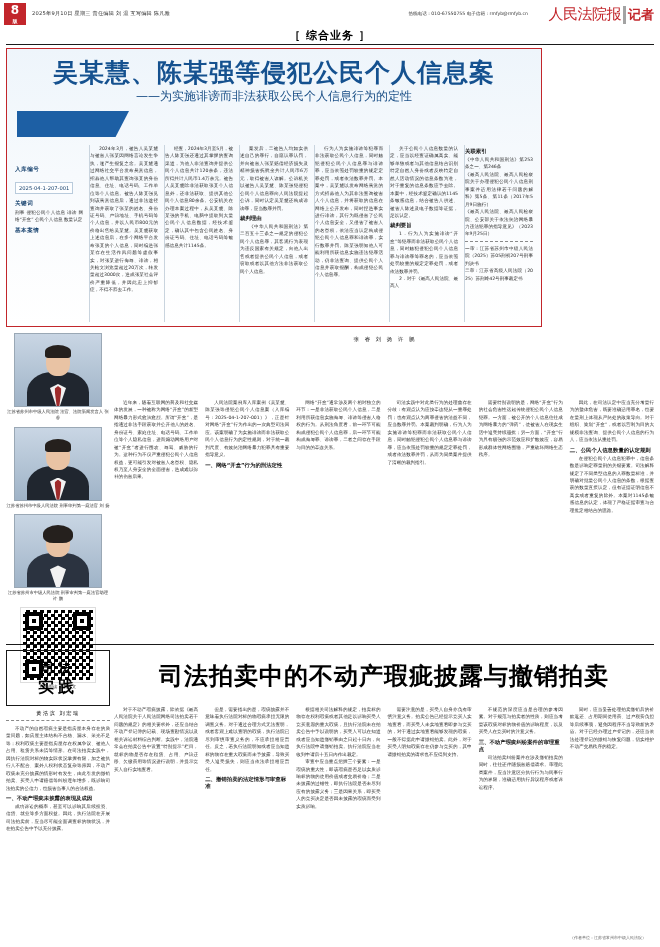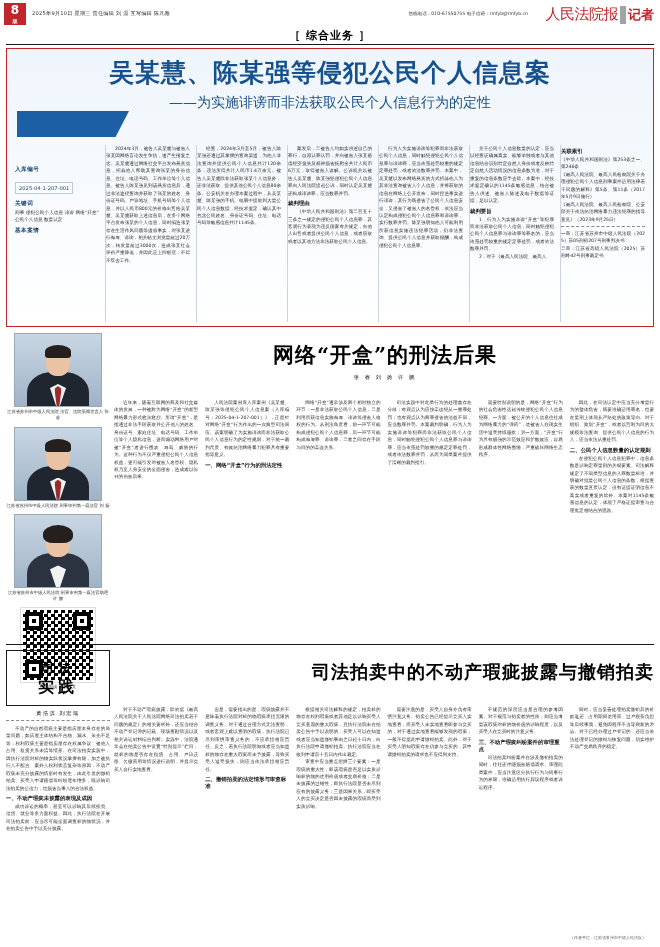--- a/index.html
+++ b/index.html
@@ -68,21 +68,21 @@
     letter-spacing: -0.5px;
     font-family: "DejaVu Serif", "Liberation Serif", serif;
     display: inline-block;
   }
   .logo-sub {
     font-size: 13px;
     color: #c2262b;
     font-weight: bold;
     font-family: "DejaVu Serif","Liberation Serif", serif;
     display:inline-block;
-    border-left: 6px solid #a3a3a3;
+    border-left: 3px solid #a3a3a3;
     margin-left: 2px;
     padding-left: 2px;
   }
   .section-title-wrap {
     position: absolute;
     top: 24px; left: 0; right: 0;
     text-align: center;
   }
   .section-title {
     display: inline-block;
@@ -95,40 +95,40 @@
   .rule-top {
     position: absolute;
     top: 44px; left: 6px; right: 6px;
     border-top: 1.5px solid #1a1a1a;
   }
 
   
   .lead-block {
     position: absolute;
     top: 48px; left: 6px;
-    width: 648px; height: 279px;
+    width: 536px; height: 279px;
     border: 1.5px solid #c2262b;
     background: linear-gradient(180deg,#eef5fb 0%, #f7fafd 45%, #ffffff 100%);
     overflow: hidden;
   }
   .lead-head {
     padding: 10px 14px 0 14px;
     text-align: center;
   }
   .lead-title {
     font-size: 25px;
     font-weight: bold;
     color: #15518f;
     letter-spacing: 1px;
     font-family: "DejaVu Serif","Liberation Serif", serif;
     line-height: 1.15;
   }
   .lead-sub {
-    margin-top: 6px;
-    font-size: 14px;
+    margin-top: 0;
+    font-size: 12px;
     color: #1b4f86;
     font-family: "DejaVu Serif","Liberation Serif", serif;
   }
   .ribbon {
     position: absolute;
     top: 62px; left: 10px;
     width: 112px; height: 26px;
   }
   .ribbon .tag {
     position: absolute; inset: 0;
@@ -329,22 +329,22 @@
     top: 2px; left: 0;
     width: 104px; height: 56px;
     border: 1.5px solid #1a1a1a;
     display: flex; flex-direction: column;
     align-items: center; justify-content: center;
     font-family: "DejaVu Serif","Liberation Serif", serif;
   }
   .sifa-badge .l1 { font-size: 13px; font-weight: bold; letter-spacing: 4px; }
   .sifa-badge .l2 { font-size: 16px; font-weight: bold; letter-spacing: 4px; }
   .b3-title {
-    text-align: right;
-    font-size: 18px;
+    text-align: center;
+    font-size: 24px;
     font-weight: bold;
     padding-left: 108px;
     padding-top: 12px;
     letter-spacing: 1px;
     font-family: "DejaVu Serif","Liberation Serif", serif;
   }
   .b3-byline {
     text-align: center;
     font-size: 5.2px;
     padding-left: 108px;
@@ -506,21 +506,20 @@
             </span>
           <span class="eye e3">
               <i></i>
             </span>
         </div>
         <div class="qr-cap">扫码阅读
 案例原文</div>
       </div>
     </div>
 
-    <div class="b2-title">网络“开盒”的刑法后果</div>
     <div class="b2-byline">张  睿   刘  扬   许  鹏</div>
 
     <div class="b2-cols">
       <div class="c">
         <div class="txt ind">近年来，随着互联网的普及和社交媒体的发展，一种被称为网络“开盒”的新型网络暴力形式愈演愈烈。所谓“开盒”，是指通过非法手段获取并公开他人的姓名、身份证号、家庭住址、电话号码、工作单位等个人隐私信息，进而煽动网络用户对被“开盒”者进行围攻、辱骂、威胁的行为。这种行为不仅严重侵犯公民个人信息权益，更可能引发对被害人名誉权、隐私权乃至人身安全的全面侵害，造成难以弥补的伤害后果。</div>
       </div>
       <div class="c">
         <div class="txt ind">人民法院案例库入库案例《吴某慧、陈某强等侵犯公民个人信息案（入库编号：2025-04-1-207-001）》，正是针对网络“开盒”行为作出的一次典型司法回应。该案明确了为实施诽谤而非法获取公民个人信息行为的定性规则，对于统一裁判尺度、有效惩治网络暴力犯罪具有重要指导意义。</div>
         <div class="mini-h">一、网络“开盒”行为的刑法定性</div>
       </div>

